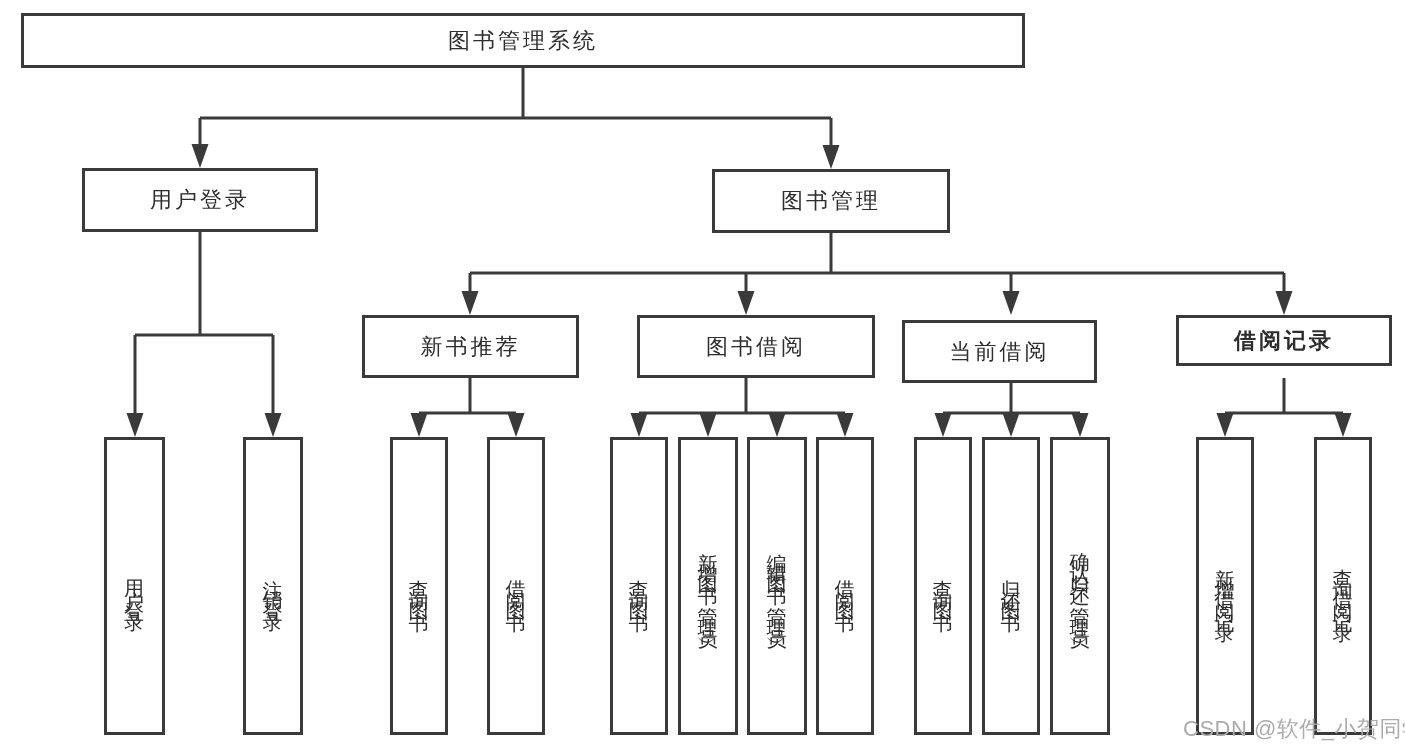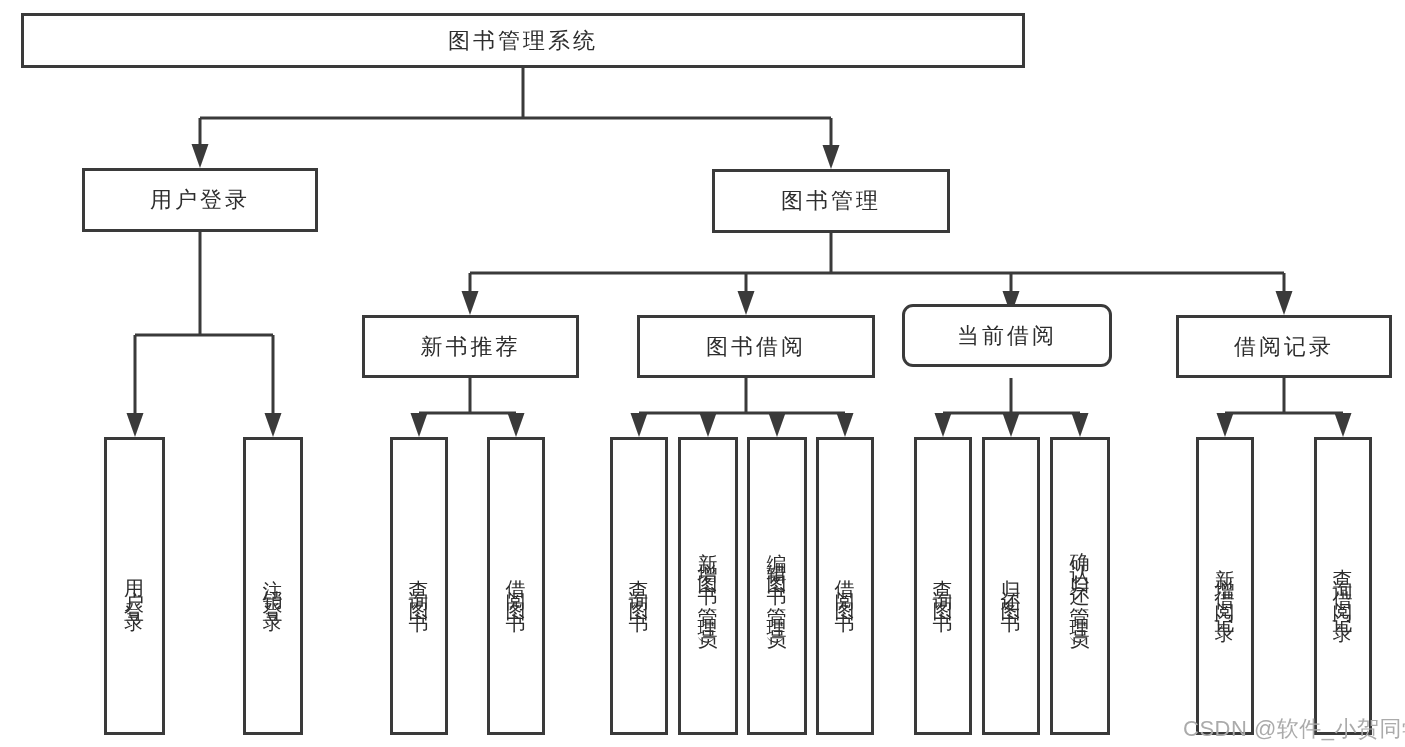--- a/index.html
+++ b/index.html
@@ -110,24 +110,24 @@
   <div class="node" style="left:712px;top:169px;width:238px;height:64px;">
     <span>图书管理</span>
   </div>
 
   <div class="node" style="left:362px;top:315px;width:217px;height:63px;">
     <span>新书推荐</span>
   </div>
   <div class="node" style="left:637px;top:315px;width:238px;height:63px;">
     <span>图书借阅</span>
   </div>
-  <div class="node" style="left:902px;top:304px;width:210px;height:63px;border-radius:11px;">
+  <div class="node" style="left:902px;top:320px;width:195px;height:63px;">
     <span>当前借阅</span>
   </div>
-  <div class="node" style="left:1176px;top:315px;width:216px;height:63px;">
+  <div class="node" style="left:1176px;top:315px;width:216px;height:51px;font-weight:bold;">
     <span>借阅记录</span>
   </div>
 
   <div class="leaf" style="left:104px;top:437px;width:61px;height:298px;">
     <span class="vtext">用户登录</span>
   </div>
   <div class="leaf" style="left:243px;top:437px;width:60px;height:298px;">
     <span class="vtext">注销登录</span>
   </div>
 

